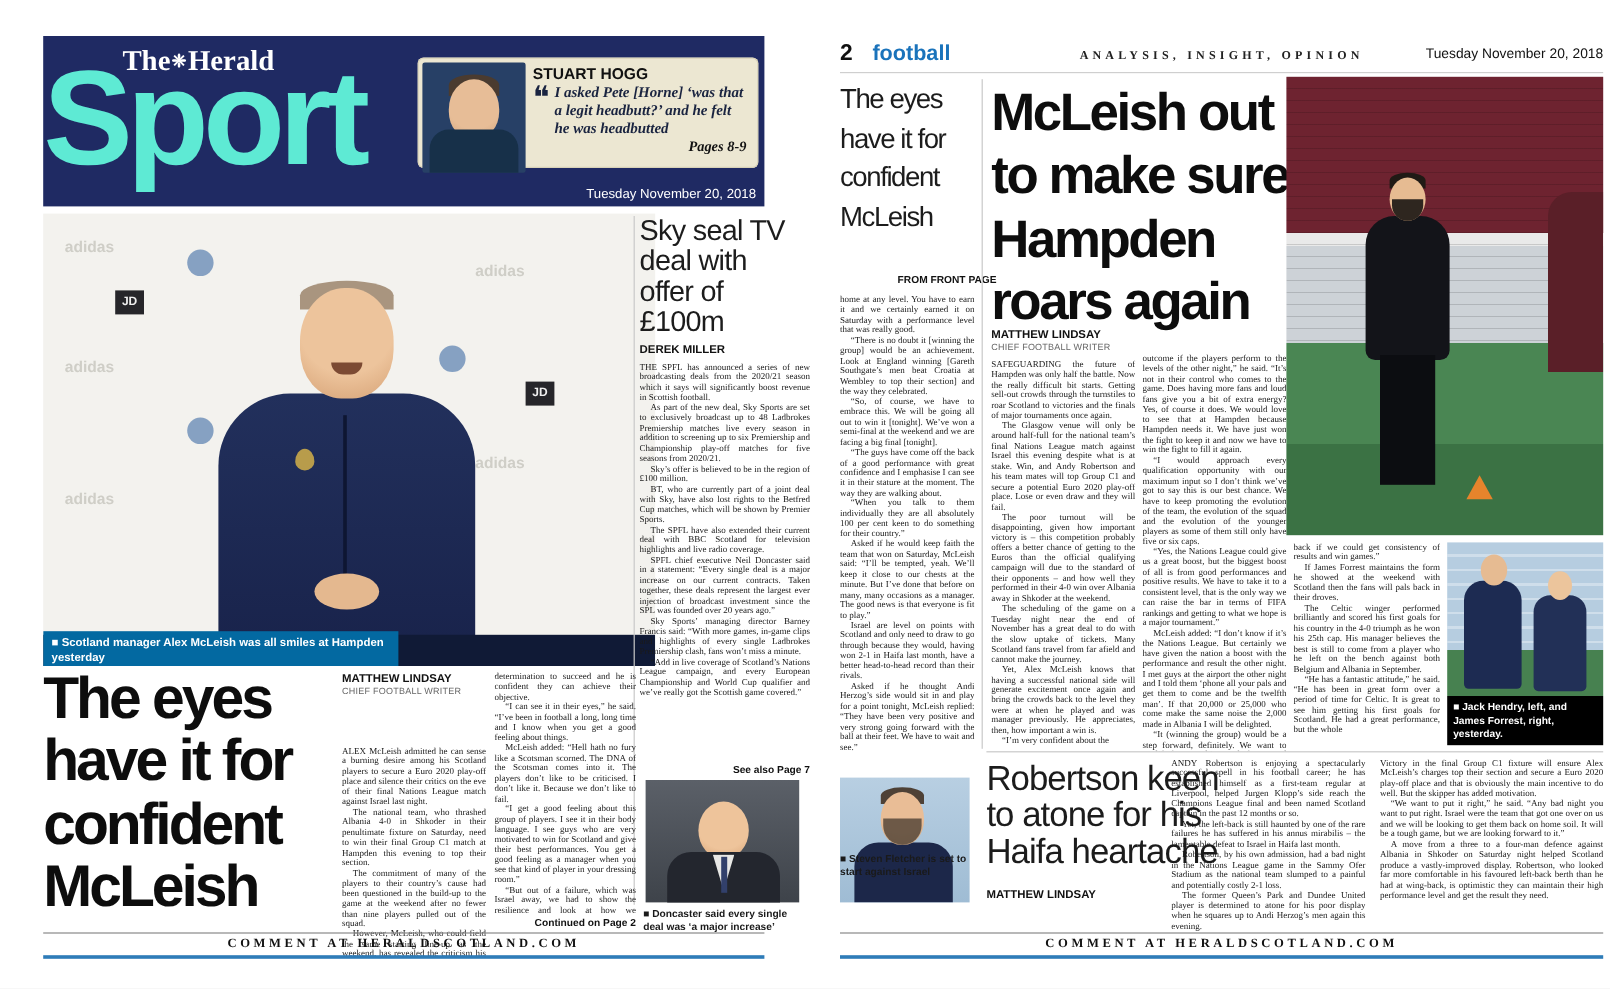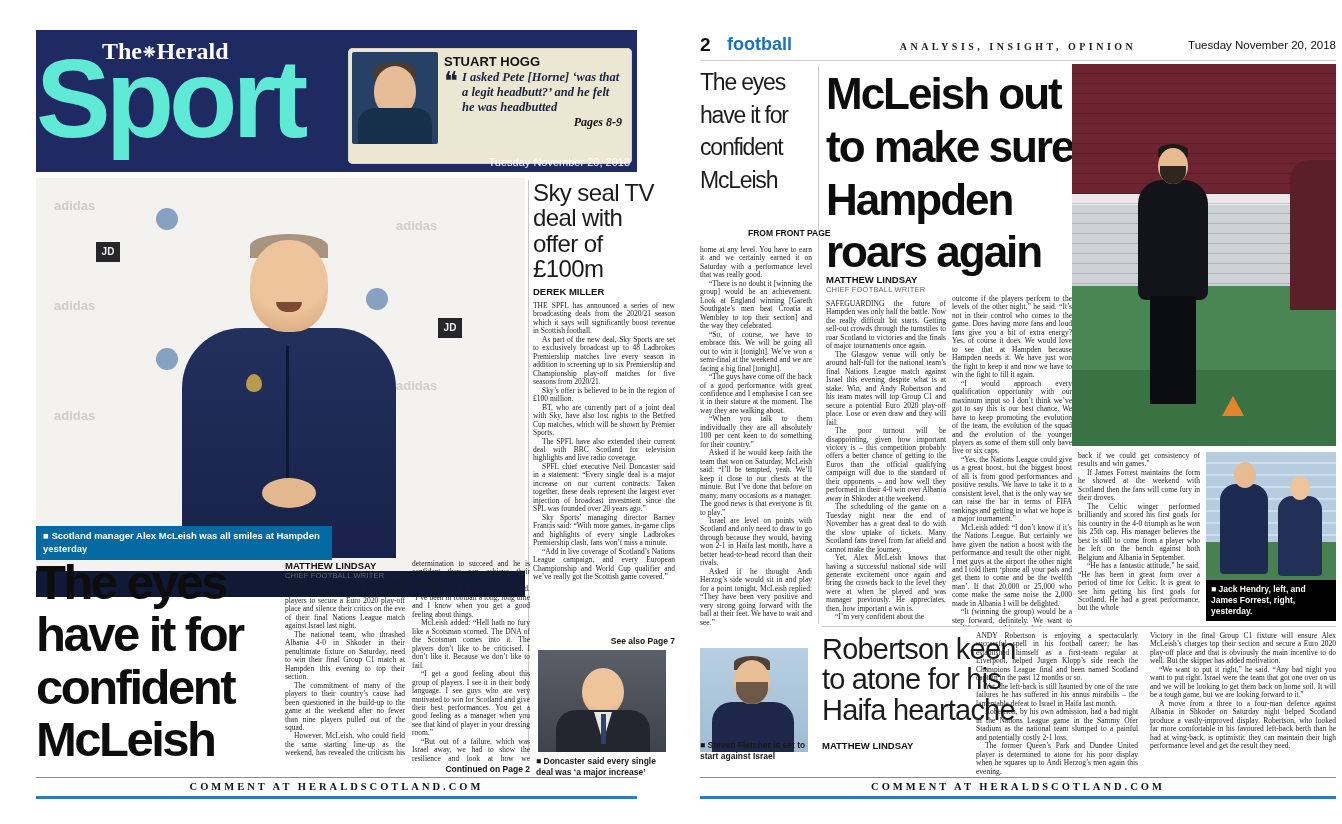--- a/index.html
+++ b/index.html
@@ -6,37 +6,37 @@
   #canvas{position:relative;width:1342px;height:824px;background:#ffffff;overflow:hidden;
           font-family:"Liberation Serif",serif;color:#1a1a1a;}
   .abs{position:absolute;}
   
   .masthead{left:36px;top:30px;width:601px;height:142px;background:#1f2a63;}
   .brand{left:66px;top:8px;color:#fff;font-family:"Liberation Serif",serif;font-weight:bold;font-size:24px;letter-spacing:0;}
   .brand .crest{font-size:15px;vertical-align:2px;padding:0 1px;}
   .sport-title{left:0px;top:16px;color:#5eead4;font-family:"Liberation Sans",sans-serif;font-weight:bold;
                font-size:112px;line-height:.95;letter-spacing:-5px;}
   .masthead-date{right:7px;bottom:4px;color:#fff;font-family:"Liberation Sans",sans-serif;font-size:11px;}
-  .hogg-box{left:312px;top:18px;width:284px;height:116px;background:#ece7d2;border-radius:5px;
+  .hogg-box{left:312px;top:18px;width:284px;height:92px;background:#ece7d2;border-radius:5px;
             box-shadow:0 0 0 1px #d8d2b8 inset;display:flex;padding:4px;box-sizing:border-box;}
   .hogg-photo{position:relative;width:86px;height:92px;background:#274066;flex:0 0 auto;overflow:hidden;border-radius:2px;}
   .hogg-head{position:absolute;left:22px;top:14px;width:42px;height:50px;border-radius:50% 50% 46% 46%;
              background:radial-gradient(circle at 50% 38%,#e7bd97 60%,#cfa27c);}
   .hogg-hair{position:absolute;left:22px;top:10px;width:42px;height:18px;border-radius:50% 50% 0 0;background:#4a3b30;}
   .hogg-top{position:absolute;left:6px;top:56px;width:74px;height:40px;border-radius:16px 16px 0 0;background:#173049;}
   .hogg-text{padding:2px 6px;flex:1;}
   .hogg-name{font-family:"Liberation Sans",sans-serif;font-weight:bold;font-size:13px;color:#111;}
   .hogg-quote-row{display:flex;margin-top:1px;}
   .hogg-qmark{font-family:"Liberation Serif",serif;font-size:26px;line-height:.9;color:#1a2440;margin-right:4px;}
   .hogg-quote{font-family:"Liberation Serif",serif;font-weight:bold;font-size:12.5px;line-height:1.18;color:#1a2440;font-style:italic;}
   .hogg-pages{font-family:"Liberation Serif",serif;font-weight:bold;font-style:italic;font-size:12px;color:#111;
               text-align:right;margin-top:1px;}
   
   .photo{overflow:hidden;background:#ddd;}
-  .main-photo{left:36px;top:178px;width:489px;height:419px;background:#f3f2ee;}
+  .main-photo{left:36px;top:178px;width:489px;height:377px;background:#f3f2ee;padding-left:21px;}
   .sponsor{position:absolute;color:#cfcec7;font-family:"Liberation Sans",sans-serif;font-weight:bold;}
   .badge{position:absolute;border-radius:50%;background:#2c5f9e;opacity:.55;}
   .jd-box{position:absolute;background:#26262a;color:#efefef;font-family:"Liberation Sans",sans-serif;
           font-weight:bold;text-align:center;}
   .mc-head{position:absolute;left:214px;top:62px;width:78px;height:92px;border-radius:48% 48% 44% 44%;
            background:radial-gradient(circle at 50% 35%,#edc49c 55%,#d6a276);}
   .mc-hair{position:absolute;left:214px;top:56px;width:78px;height:24px;border-radius:50% 50% 0 0;background:#a9957f;}
   .mc-smile{position:absolute;left:240px;top:124px;width:26px;height:10px;border-radius:0 0 20px 20px;background:#7c4a33;}
   .mc-jacket{position:absolute;left:146px;top:150px;width:214px;height:230px;border-radius:60px 60px 0 0;
              background:linear-gradient(#22305c,#18224a);}
@@ -183,21 +183,21 @@
   <div class="abs caption" style="left:536px;top:756px;width:134px;">■ Doncaster said every single deal was ‘a major increase’</div>
 
   <div class="abs mega-head" style="left:36px;top:556px;width:256px;font-size:49px;line-height:1.07;letter-spacing:-2.5px;">The eyes
 have it for
 confident
 McLeish</div>
   <div class="abs" style="left:285px;top:560px;width:122px;">
     <div class="byline-name">MATTHEW LINDSAY</div>
     <div class="byline-role">CHIEF FOOTBALL WRITER</div>
   </div>
-  <div class="abs body-col" style="left:285px;top:580px;width:120px;height:176px;">
+  <div class="abs body-col" style="left:285px;top:622px;width:120px;height:176px;">
       <p>ALEX McLeish admitted he can sense a burning desire among his Scotland players to secure a Euro 2020 play-off place and silence their critics on the eve of their final Nations League match against Israel last night.</p>
       <p>The national team, who thrashed Albania 4-0 in Shkoder in their penultimate fixture on Saturday, need to win their final Group C1 match at Hampden this evening to top their section.</p>
       <p>The commitment of many of the players to their country’s cause had been questioned in the build-up to the game at the weekend after no fewer than nine players pulled out of the squad.</p>
       <p>However, McLeish, who could field the same starting line-up as the weekend, has revealed the criticism his men have been subjected to has created a</p>
     </div>
   <div class="abs body-col" style="left:412px;top:560px;width:118px;height:202px;">
       <p>determination to succeed and he is confident they can achieve their objective.</p>
       <p>“I can see it in their eyes,” he said. “I’ve been in football a long, long time and I know when you get a good feeling about things.</p>
       <p>McLeish added: “Hell hath no fury like a Scotsman scorned. The DNA of the Scotsman comes into it. The players don’t like to be criticised. I don’t like it. Because we don’t like to fail.</p>
       <p>“I get a good feeling about this group of players. I see it in their body language. I see guys who are very motivated to win for Scotland and give their best performances. You get a good feeling as a manager when you see that kind of player in your dressing room.”</p>
@@ -229,21 +229,21 @@
       <p>Asked if he would keep faith the team that won on Saturday, McLeish said: “I’ll be tempted, yeah. We’ll keep it close to our chests at the minute. But I’ve done that before on many, many occasions as a manager. The good news is that everyone is fit to play.”</p>
       <p>Israel are level on points with Scotland and only need to draw to go through because they would, having won 2-1 in Haifa last month, have a better head-to-head record than their rivals.</p>
       <p>Asked if he thought Andi Herzog’s side would sit in and play for a point tonight, McLeish replied: “They have been very positive and very strong going forward with the ball at their feet. We have to wait and see.”</p>
     </div>
   <div class="abs photo fletcher-photo">
     <div class="fl-top"></div>
     <div class="fl-hair"></div>
     <div class="fl-head"></div>
     <div class="fl-beard"></div>
   </div>
-  <div class="abs caption" style="left:700px;top:740px;width:112px;">■ Steven Fletcher is set to start against Israel</div>
+  <div class="abs caption" style="left:700px;top:710px;width:112px;">■ Steven Fletcher is set to start against Israel</div>
 
   <div class="abs vrule" style="left:818px;top:66px;height:558px;"></div>
 
   <div class="abs mega-head" style="left:826px;top:68px;width:252px;font-size:44px;line-height:1.2;letter-spacing:-2px;">McLeish out
 to make sure
 Hampden
 roars again</div>
   <div class="abs" style="left:826px;top:274px;width:160px;">
     <div class="byline-name">MATTHEW LINDSAY</div>
     <div class="byline-role">CHIEF FOOTBALL WRITER</div>
@@ -258,21 +258,21 @@
     </div>
   <div class="abs body-col" style="left:952px;top:295px;width:120px;height:331px;">
       <p>outcome if the players perform to the levels of the other night,” he said. “It’s not in their control who comes to the game. Does having more fans and loud fans give you a bit of extra energy? Yes, of course it does. We would love to see that at Hampden because Hampden needs it. We have just won the fight to keep it and now we have to win the fight to fill it again.</p>
       <p>“I would approach every qualification opportunity with our maximum input so I don’t think we’ve got to say this is our best chance. We have to keep promoting the evolution of the team, the evolution of the squad and the evolution of the younger players as some of them still only have five or six caps.</p>
       <p>“Yes, the Nations League could give us a great boost, but the biggest boost of all is from good performances and positive results. We have to take it to a consistent level, that is the only way we can raise the bar in terms of FIFA rankings and getting to what we hope is a major tournament.”</p>
       <p>McLeish added: “I don’t know if it’s the Nations League. But certainly we have given the nation a boost with the performance and result the other night. I met guys at the airport the other night and I told them ‘phone all your pals and get them to come and be the twelfth man’. If that 20,000 or 25,000 who come make the same noise the 2,000 made in Albania I will be delighted.</p>
       <p>“It (winning the group) would be a step forward, definitely. We want to qualify for everything put before us and this is a qualification opportunity. I think it’s normal that fans would come</p>
     </div>
   <div class="abs body-col" style="left:1078px;top:452px;width:122px;height:176px;">
       <p>back if we could get consistency of results and win games.”</p>
-      <p>If James Forrest maintains the form he showed at the weekend with Scotland then the fans will come fury in their droves.</p>
+      <p>If James Forrest maintains the form he showed at the weekend with Scotland then the fans will pals back in their droves.</p>
       <p>The Celtic winger performed brilliantly and scored his first goals for his country in the 4-0 triumph as he won his 25th cap. His manager believes the best is still to come from a player who he left on the bench against both Belgium and Albania in September.</p>
       <p>“He has a fantastic attitude,” he said. “He has been in great form over a period of time for Celtic. It is great to see him getting his first goals for Scotland. He had a great performance, but the whole</p>
     </div>
 
   <div class="abs photo tall-photo">
     <div class="stand-lines"></div>
     <div class="tp-man2"></div>
     <div class="tp-man-body"></div>
     <div class="tp-man-legs"></div>
     <div class="tp-man-hair"></div>

